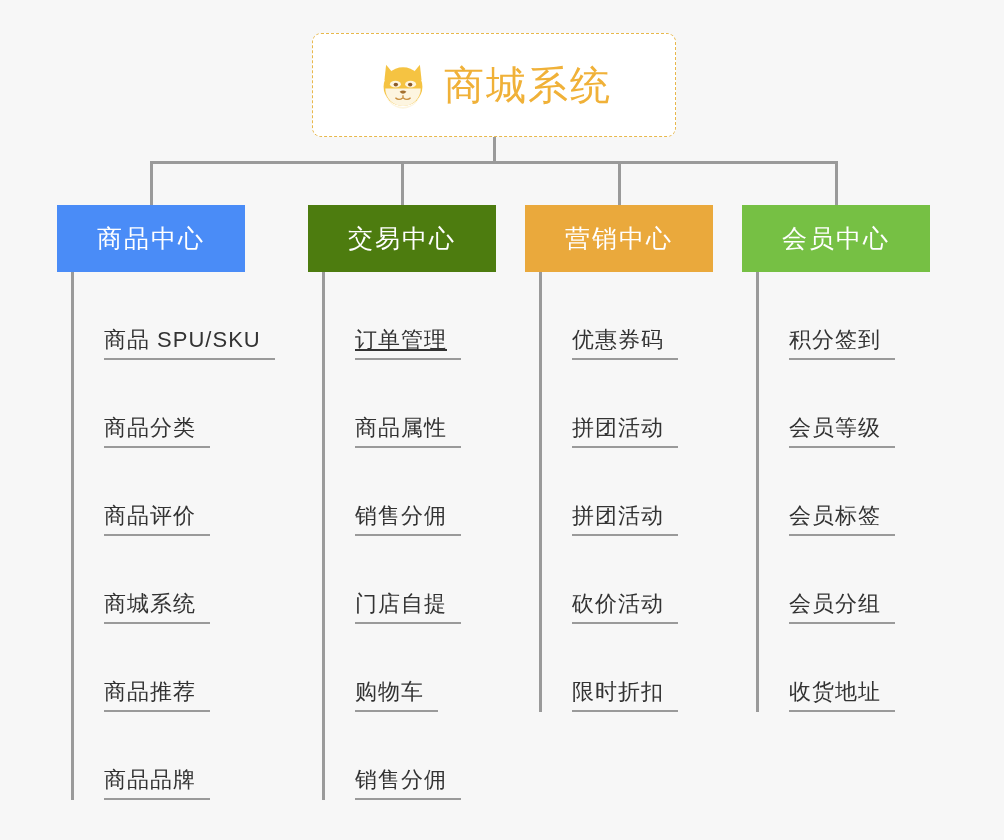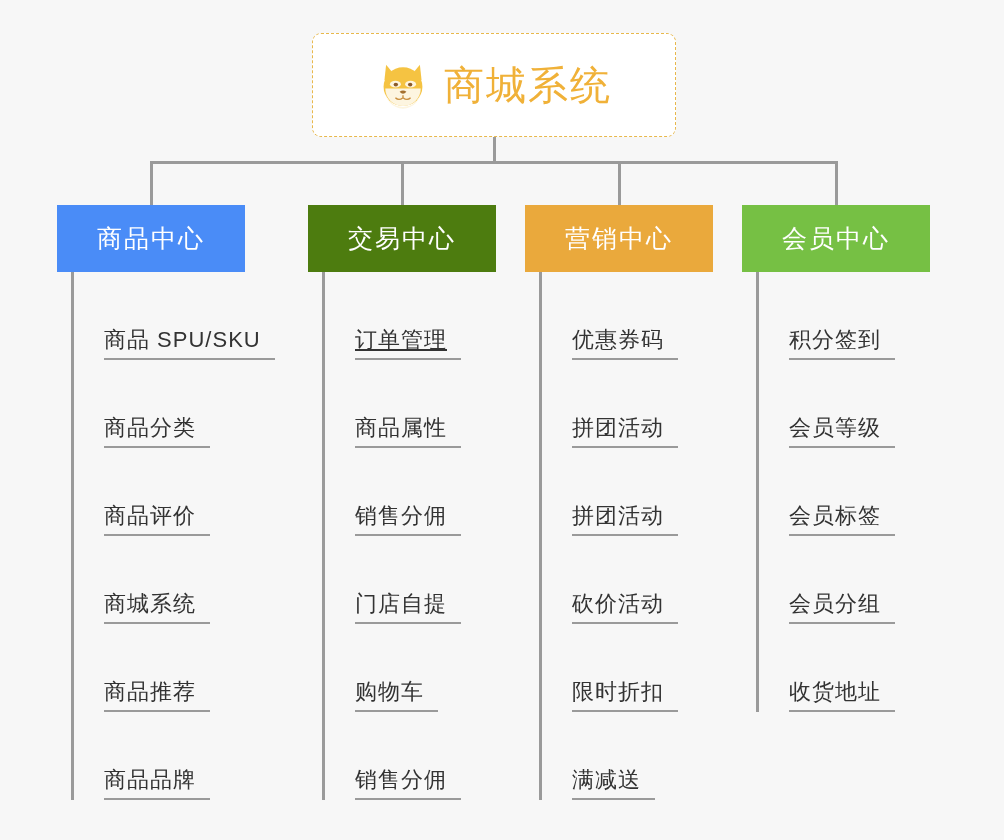--- a/index.html
+++ b/index.html
@@ -209,23 +209,20 @@
         </li>
       <li class="leaf-item">
           <span class="leaf-label" style="border-bottom-color: rgb(154, 154, 154);">拼团活动</span>
         </li>
       <li class="leaf-item">
           <span class="leaf-label" style="border-bottom-color: rgb(154, 154, 154);">砍价活动</span>
         </li>
       <li class="leaf-item">
           <span class="leaf-label" style="border-bottom-color: rgb(154, 154, 154);">限时折扣</span>
         </li>
-      <li class="leaf-item">
-          <span class="leaf-label" style="border-bottom-color: rgb(154, 154, 154);">满减送</span>
-        </li>
     </ul>
   </div>
 
   <div class="column" style="left:742px;">
     <div class="cat-box" style="background: rgb(118, 192, 68);">
       <span>会员中心</span>
     </div>
     <ul class="leaf-list" style="border-left-color: rgb(154, 154, 154);">
       <li class="leaf-item">
           <span class="leaf-label" style="border-bottom-color: rgb(154, 154, 154);">积分签到</span>

